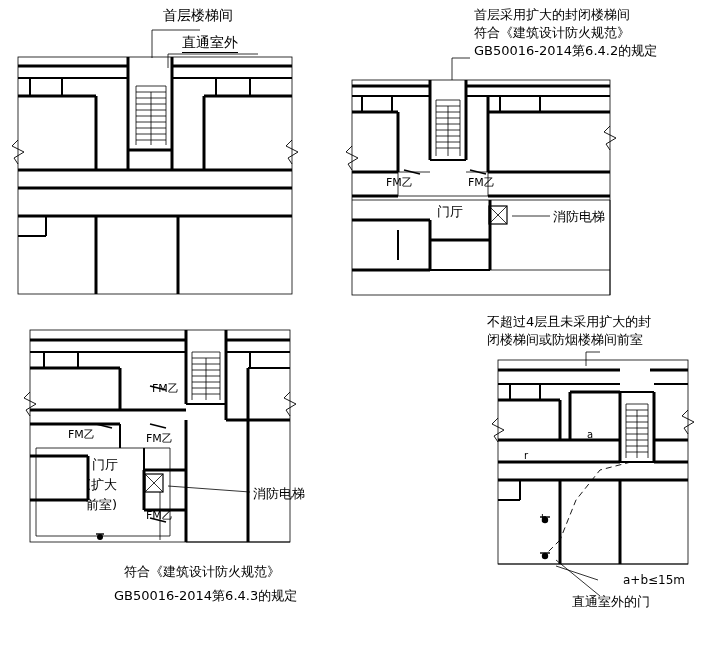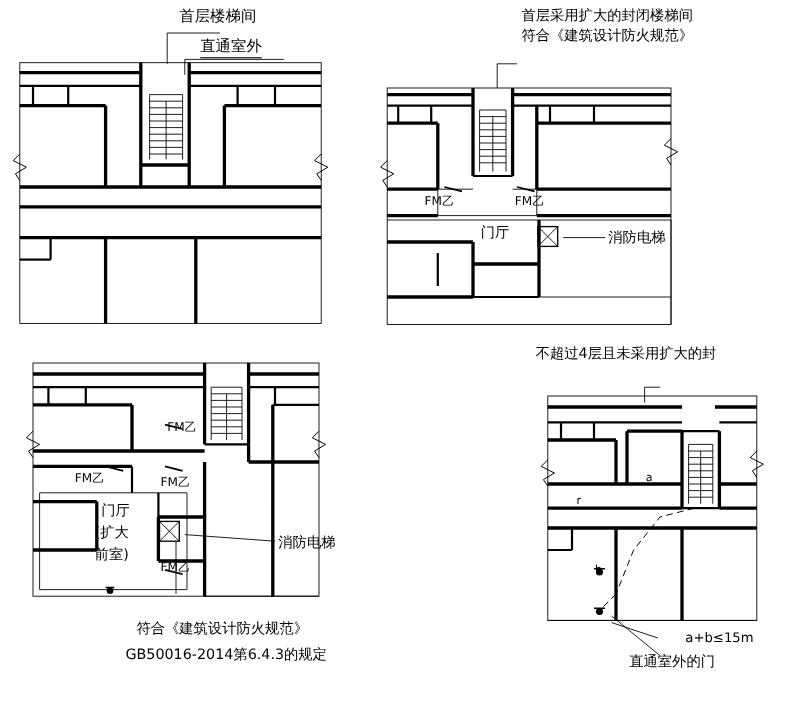--- a/index.html
+++ b/index.html
@@ -331,36 +331,38 @@
       </g>
 
     </g>
   </svg>
 
   <div class="lbl" style="left:163px; top:6px; font-size:14px;">首层楼梯间</div>
   <div class="lbl underline" style="left:182px; top:33px; font-size:14px;">直通室外</div>
 
   <div class="lbl" style="left:474px; top:6px;">首层采用扩大的封闭楼梯间</div>
   <div class="lbl" style="left:474px; top:24px;">符合《建筑设计防火规范》</div>
+  <div class="lbl" style="left:474px; top:42px;">GB50016-2014第6.4.2的规定</div>
   <div class="lbl small" style="left:386px; top:176px;">FM乙</div>
   <div class="lbl small" style="left:468px; top:176px;">FM乙</div>
   <div class="lbl" style="left:437px; top:203px;">门厅</div>
   <div class="lbl" style="left:553px; top:208px;">消防电梯</div>
 
   <div class="lbl small" style="left:152px; top:382px;">FM乙</div>
   <div class="lbl small" style="left:68px; top:428px;">FM乙</div>
   <div class="lbl small" style="left:146px; top:432px;">FM乙</div>
   <div class="lbl" style="left:92px; top:456px;">门厅</div>
   <div class="lbl" style="left:86px; top:476px;">(扩大</div>
   <div class="lbl" style="left:86px; top:496px;">前室)</div>
   <div class="lbl small" style="left:146px; top:509px;">FM乙</div>
   <div class="lbl" style="left:253px; top:485px;">消防电梯</div>
   <div class="lbl" style="left:124px; top:563px;">符合《建筑设计防火规范》</div>
   <div class="lbl" style="left:114px; top:587px;">GB50016-2014第6.4.3的规定</div>
 
   <div class="lbl" style="left:487px; top:313px;">不超过4层且未采用扩大的封</div>
+  <div class="lbl" style="left:487px; top:331px;">闭楼梯间或防烟楼梯间前室</div>
   <div class="lbl tiny" style="left:587px; top:428px;">a</div>
   <div class="lbl tiny" style="left:524px; top:449px;">r</div>
   <div class="lbl tiny" style="left:541px; top:512px;">b</div>
   <div class="lbl" style="left:603px; top:571px; font-size:12px;margin-left:20px;">a+b≤15m</div>
   <div class="lbl" style="left:572px; top:593px;">直通室外的门</div>
 
 </div>
 
 </body></html>

